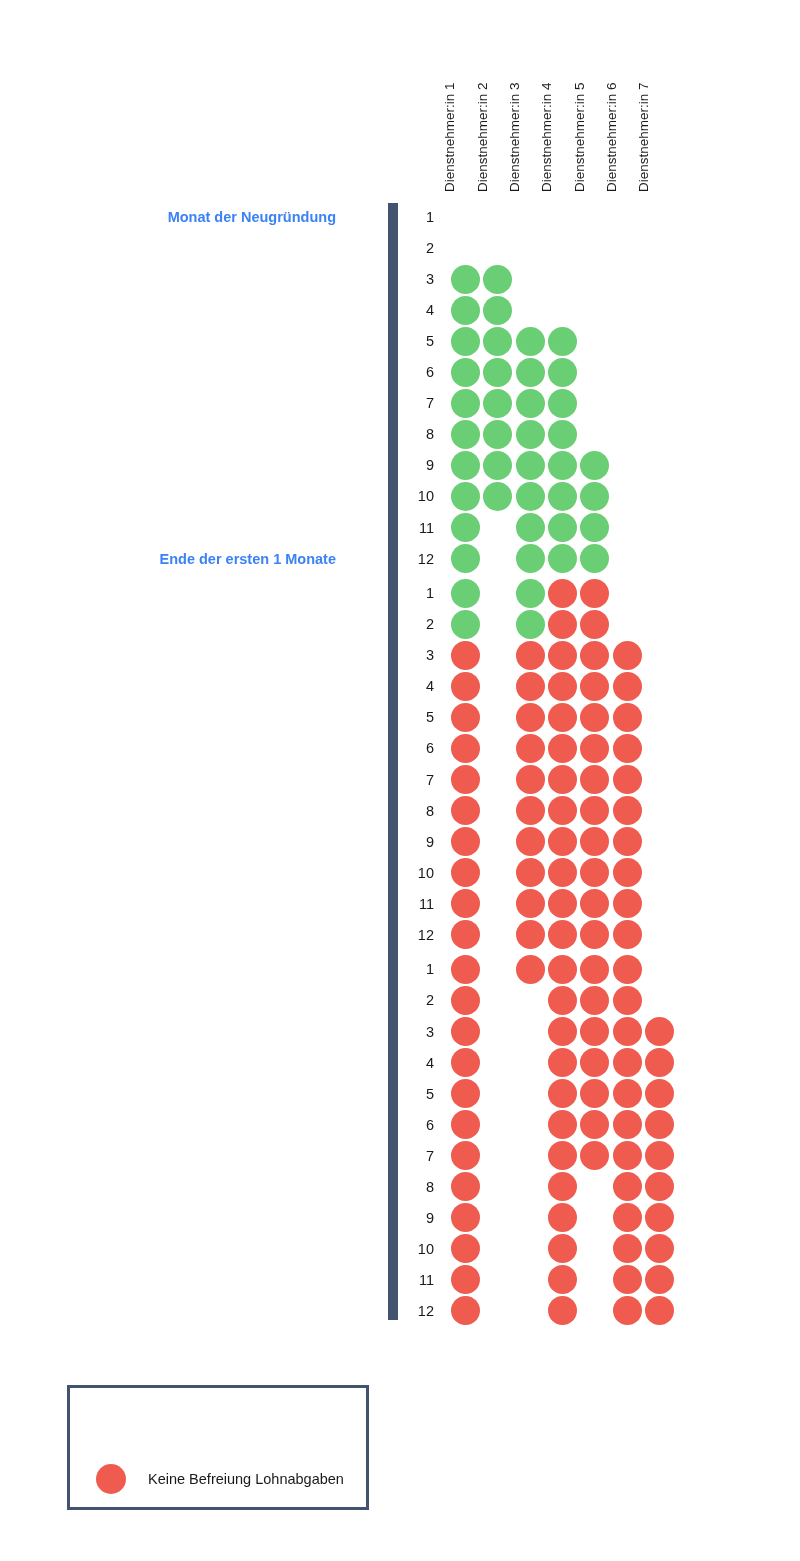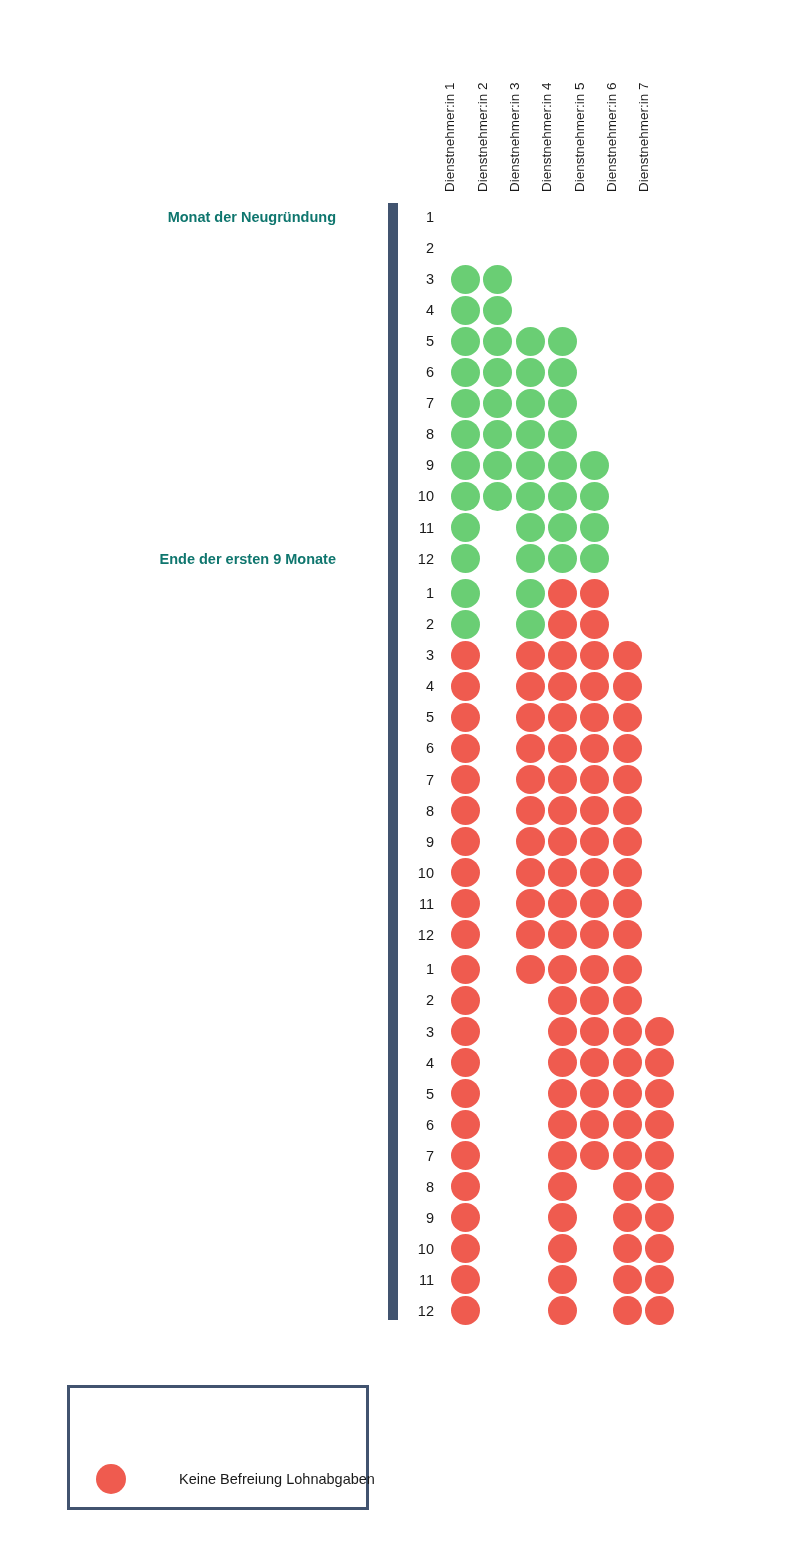--- a/index.html
+++ b/index.html
@@ -71,21 +71,21 @@
   .dot.red{background:#ef5b4f;}
 
   
   .side-label{
     position:absolute;
     left:0;
     width:336px;
     text-align:right;
     font-size:14.5px;
     font-weight:bold;
-    color:#0f766e;
+    color:#3b82f6;
     line-height:18px;
   }
 
   
   #legend{
     position:absolute;
     left:67px; top:1385px;
     width:302px; height:125px;
     border:3px solid #41536f;
     background:#ffffff;
@@ -378,21 +378,21 @@
       <div class="dot red" style="left: 644.5px; background: rgb(239, 91, 79);"></div>
     </div>
     <div class="month-row" style="top: 1296.95px;">
       <div class="row-label">12</div>
       <div class="dot red" style="left: 450.5px; background: rgb(239, 91, 79);"></div>
       <div class="dot red" style="left: 547.5px; background: rgb(239, 91, 79);"></div>
       <div class="dot red" style="left: 612.5px; background: rgb(239, 91, 79);"></div>
       <div class="dot red" style="left: 644.5px; background: rgb(239, 91, 79);"></div>
     </div>
     <div class="side-label" style="top: 208px;">Monat der Neugründung</div>
-    <div class="side-label" style="top: 549.55px;">Ende der ersten 9 Monate</div>
+    <div class="side-label" style="top: 549.55px;">Ende der ersten 1 Monate</div>
   </div>
 
 <div id="legend">
-    <div class="legend-row" style="top: 74px; gap: 31px;">
+    <div class="legend-row" style="top: 74px;">
       <div class="legend-swatch" style="background: rgb(239, 91, 79);"></div>
       <div class="legend-text">Keine Befreiung Lohnabgaben</div>
     </div>
   </div>
 
 </body></html>

